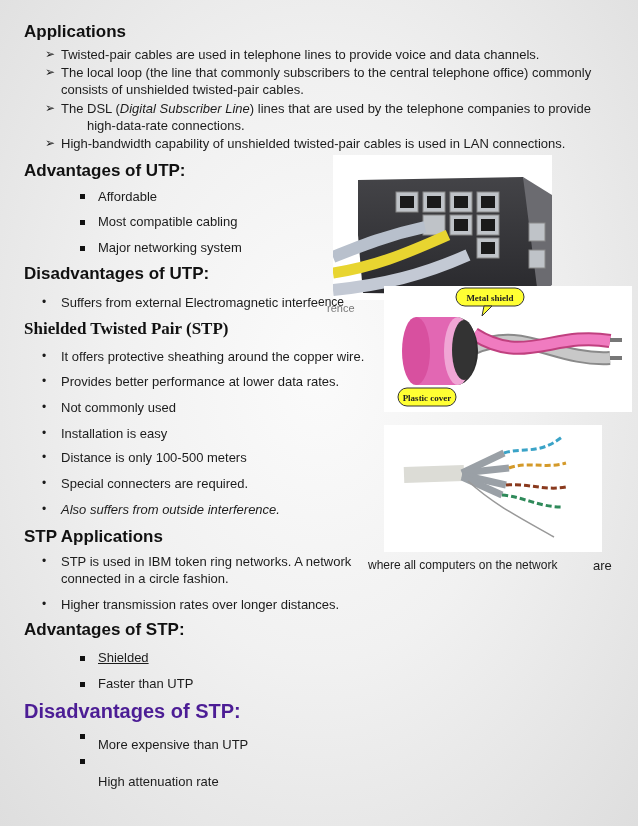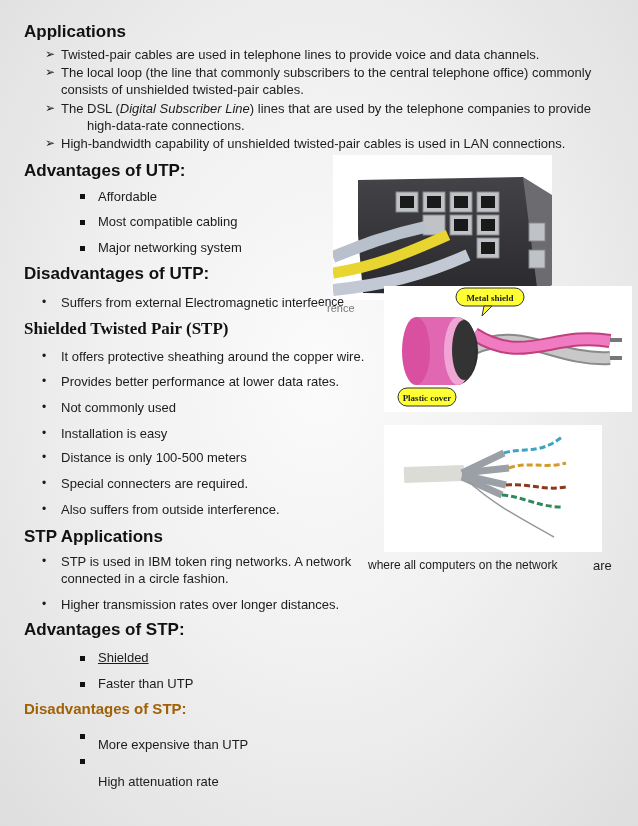--- a/index.html
+++ b/index.html
@@ -3,21 +3,21 @@
 <meta charset="utf-8">
 <style>
   html, body { margin: 0; padding: 0; }
   body {
     width: 638px; height: 826px; overflow: hidden; position: relative;
     background: radial-gradient(ellipse at 50% 45%, #fbfbfb 0%, #f1f1f1 45%, #dedede 100%);
     font-family: "Liberation Sans", sans-serif; color: #1a1a1a;
   }
   .abs { position: absolute; }
   .h-main { font-weight: bold; font-size: 17px; color: #111; }
-  .h-small { font-weight: bold; font-size: 15px; color: #a16207; }
+  .h-small { font-weight: bold; font-size: 20px; color: #4c1d95; }
   .txt { font-size: 13px; color: #1c1c1c; white-space: nowrap; }
   .arrow { position: absolute; font-size: 12px; }
   .sq { position: absolute; width: 5px; height: 5px; background: #111; }
   .dot { position: absolute; font-size: 12px; }
   .img-box { position: absolute; background: #fde047; overflow: hidden; }
 </style>
 </head>
 <body>
 
 <div class="abs h-main" style="left:24px;top:22px;">Applications</div>
@@ -130,21 +130,21 @@
   <div class="abs txt" style="left:61px;top:374px;">Provides better performance at lower data rates.</div>
   <span class="dot" style="left:42px;top:400px;">•</span>
   <div class="abs txt" style="left:61px;top:400px;">Not commonly used</div>
   <span class="dot" style="left:42px;top:426px;">•</span>
   <div class="abs txt" style="left:61px;top:426px;">Installation is easy</div>
   <span class="dot" style="left:42px;top:450px;">•</span>
   <div class="abs txt" style="left:61px;top:450px;">Distance is only 100-500 meters</div>
   <span class="dot" style="left:42px;top:476px;">•</span>
   <div class="abs txt" style="left:61px;top:476px;">Special connecters are required.</div>
   <span class="dot" style="left:42px;top:502px;">•</span>
-  <div class="abs txt" style="left:61px;top:502px;">Also suffers from outside interference.</div>
+  <div class="abs txt" style="left:61px;top:502px;font-style:italic;">Also suffers from outside interference.</div>
 </div>
 
 <div class="img-box" style="left:384px;top:425px;width:218px;height:127px;">
   <svg width="218" height="127" viewBox="0 0 218 127">
     <rect width="218" height="127" fill="#fff"></rect>
     <path d="M20,50 L80,48" stroke="#dcdcd6" stroke-width="16" fill="none"></path>
     <g stroke="#9aa0a6" stroke-width="7" fill="none">
       <path d="M78,48 L120,28"></path>
         <path d="M78,48 L125,43"></path>
       <path d="M78,50 L122,60"></path>

